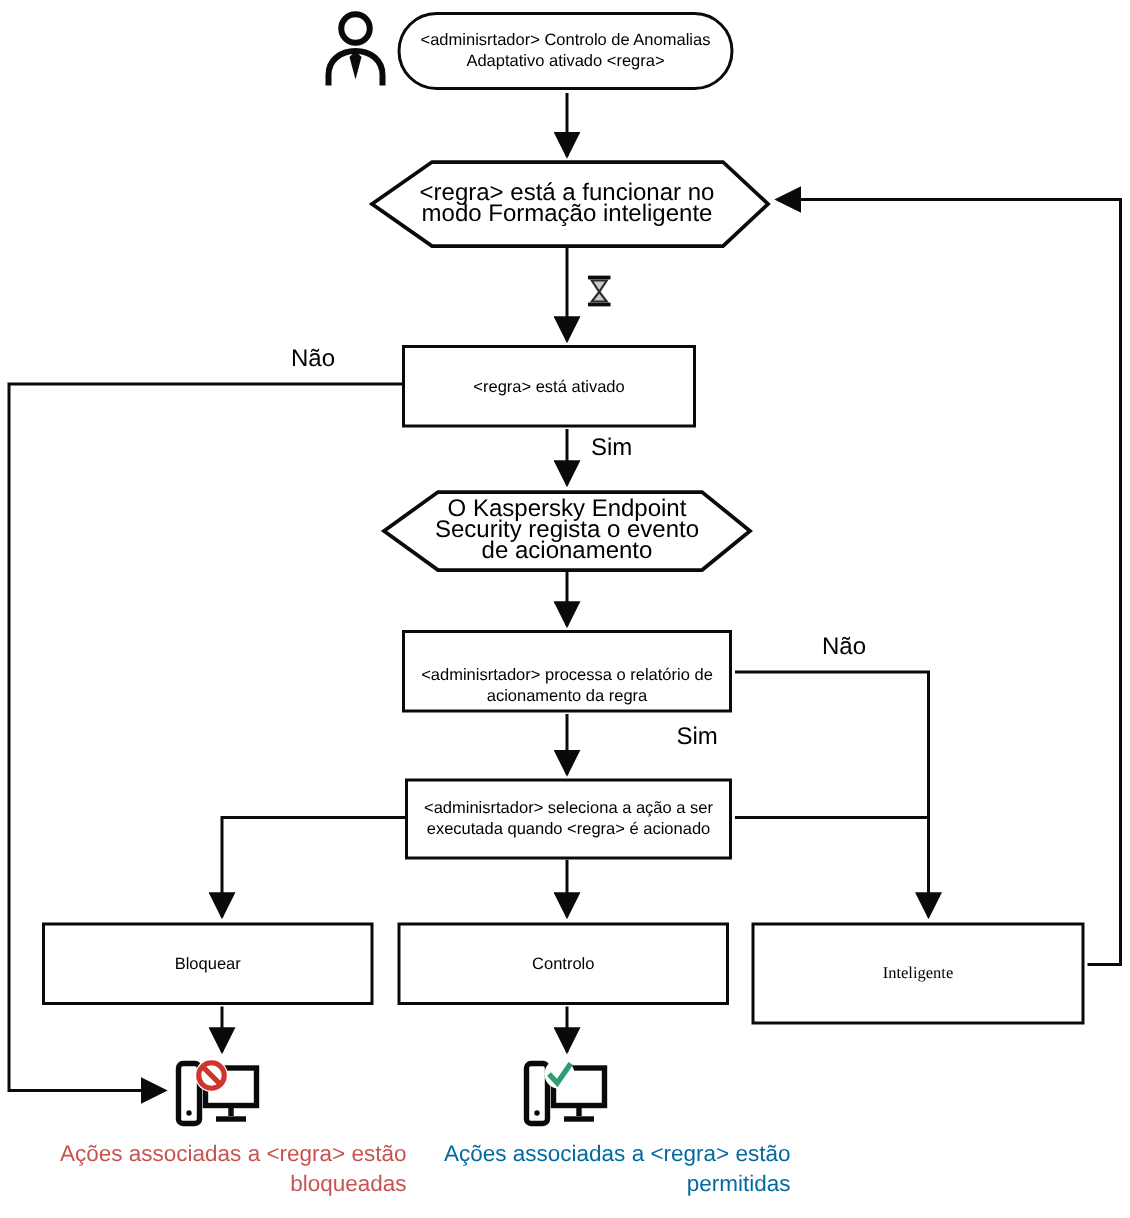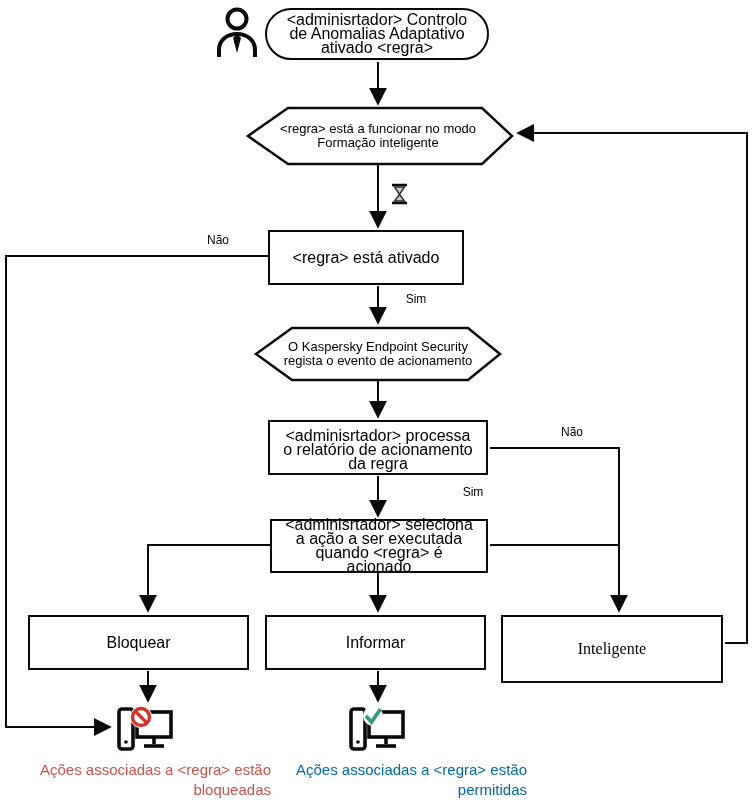--- a/index.html
+++ b/index.html
@@ -4,29 +4,29 @@
 <style>
   html,body{margin:0;padding:0;background:#fff;}
   .canvas{
     position:relative;width:753px;height:812px;background:#ffffff;
     font-family:"Liberation Sans",sans-serif;color:#000;overflow:hidden;
   }
   .layer{position:absolute;left:0;top:0;}
   .node{
     position:absolute;display:flex;align-items:center;justify-content:center;
     text-align:center;background:#fff;border:2px solid #0a0a0a;
-    font-size:16px;line-height:14px;box-sizing:border-box;padding:2px 10px;
+    font-size:11px;line-height:14px;box-sizing:border-box;padding:2px 10px;
   }
   .stadium{border-radius:27px;}
   .hextext{
     position:absolute;display:flex;align-items:center;justify-content:center;
-    text-align:center;font-size:13px;line-height:14px;background:transparent;border:none;
+    text-align:center;font-size:16px;line-height:14px;background:transparent;border:none;
   }
   .branch-label{
-    position:absolute;font-size:12px;line-height:18px;text-align:center;
+    position:absolute;font-size:16px;line-height:18px;text-align:left;
   }
   .timer-label{position:absolute;font-size:15px;line-height:20px;}
   .caption{
     position:absolute;font-size:15px;line-height:20px;text-align:right;
   }
 </style>
 </head>
 <body>
 
 <div class="canvas">
@@ -119,21 +119,21 @@
 
   <div class="node" style="left:270px;top:519px;width:218px;height:54px;">
     <span>&lt;adminisrtador&gt; seleciona a ação a ser executada quando &lt;regra&gt; é acionado</span>
   </div>
 
   <div class="node" style="left:28px;top:615px;width:221px;height:55px;">
     <span>Bloquear</span>
   </div>
 
   <div class="node" style="left:265px;top:615px;width:221px;height:55px;">
-    <span>Informar</span>
+    <span>Controlo</span>
   </div>
 
   <div class="node" style="left:501px;top:615px;width:222px;height:68px;font-family:Liberation Serif, serif;">
     <span>Inteligente</span>
   </div>
 
   <div class="branch-label" style="left:194px;top:231px;width:48px;">Não</div>
   <div class="branch-label" style="left:394px;top:290px;width:44px;">Sim</div>
   <div class="branch-label" style="left:548px;top:423px;width:48px;">Não</div>
   <div class="branch-label" style="left:451px;top:483px;width:44px;">Sim</div>

